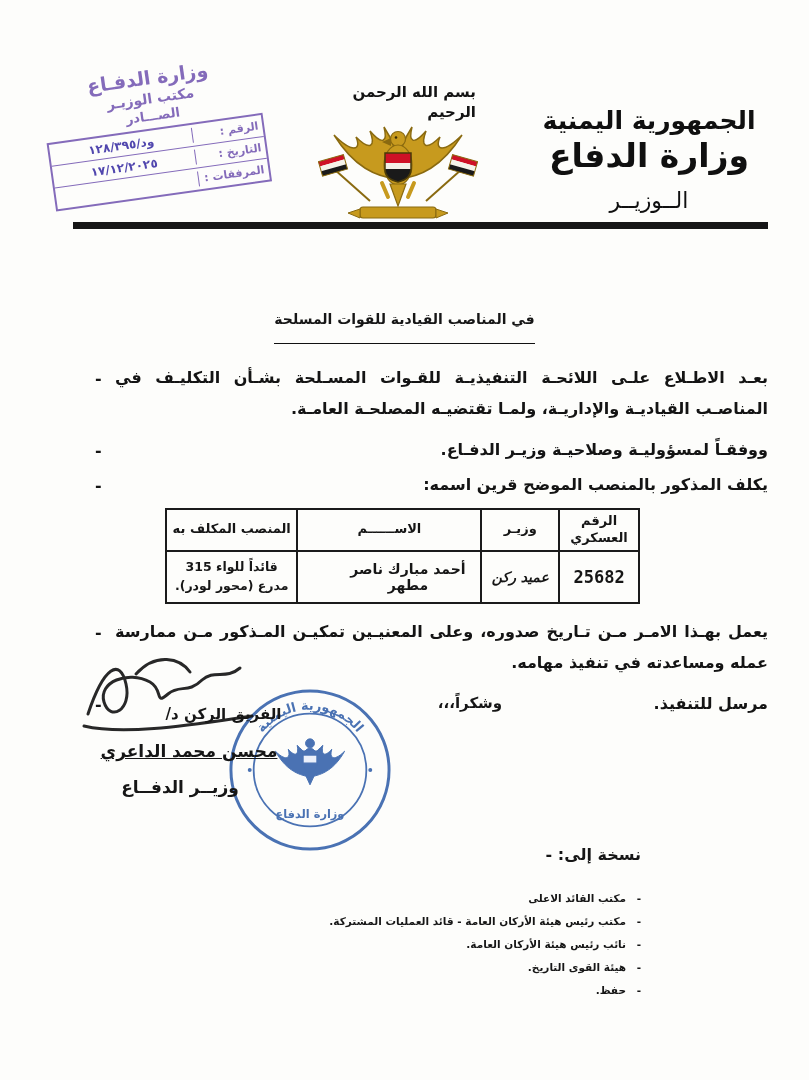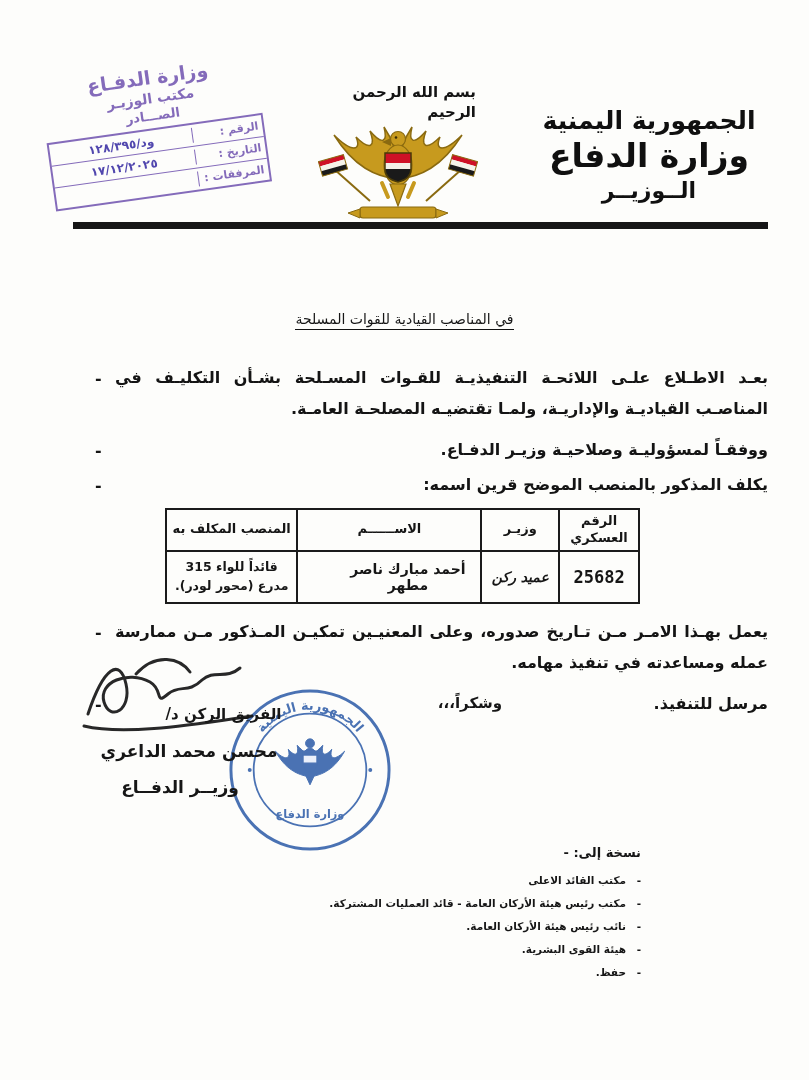--- a/index.html
+++ b/index.html
@@ -24,27 +24,27 @@
   
   .bismillah{
     position:absolute; left:320px; top:82px; width:156px; z-index:1;
     text-align:right; font-size:15px; font-weight:bold; line-height:1.35; color:#141414;
   }
   .emblem{position:absolute; left:318px; top:120px; width:160px; height:102px;}
   
   .header-titles{position:absolute; left:524px; top:106px; width:250px; text-align:center; color:#101010;}
   .ht1{font-size:25px; font-weight:bold;}
   .ht2{font-size:33px; font-weight:bold; margin-top:1px;}
-  .ht3{font-size:22px; font-weight:bold; margin-top:3px; letter-spacing:2px;}
+  .ht3{font-size:22px; font-weight:normal; margin-top:13px; letter-spacing:2px;}
   
   .rule{position:absolute; top:222px; left:73px; width:695px; height:7px; background:#161616;}
   .doc-title{position:absolute; top:256px; left:0; width:100%; text-align:center;}
   .doc-title span{font-size:25px; font-weight:bold; border-bottom:2.5px solid #111; padding:0 8px 3px;}
   .doc-subtitle{position:absolute; top:309px; left:0; width:100%; text-align:center;}
-  .doc-subtitle span{font-size:14px; font-weight:normal; border-bottom:1.5px solid #111; padding-bottom:2px;}
+  .doc-subtitle span{font-size:14px; font-weight:bold; border-bottom:1.5px solid #111; padding-bottom:16px;}
   
   .body{position:absolute; top:362px; left:95px; width:673px;}
   .bullet{position:relative; padding-left:20px; font-size:16px; font-weight:bold;
           line-height:1.95; text-align:justify; margin-bottom:10px; color:#141414;}
   .bullet .dash{position:absolute; left:0; top:1px; font-weight:bold;}
   .bullet.short{margin-bottom:3px;}
   .assign-table{width:475px; margin:8px 128px 12px auto; border-collapse:collapse; text-align:center;}
   .assign-table th,.assign-table td{border:2px solid #1b1b1b; font-weight:bold; padding:2px 3px;}
   .assign-table th{font-size:13px; height:36px; line-height:1.3;}
   .assign-table td{height:46px;}
@@ -53,26 +53,26 @@
   td.c-name{font-size:14px;padding-left:40px;}
   td.c-post{font-size:12.5px; line-height:1.5;}
   
   .closing{position:absolute; top:694px; left:420px; width:100px; text-align:center;
            font-size:15px; font-weight:bold;}
   .sig-script{position:absolute; left:76px; top:636px; width:190px; height:102px; z-index:4;}
   .seal{position:absolute; left:226px; top:686px; width:168px; height:168px; z-index:1; opacity:.85;}
   .sig-rank{position:absolute; left:146px; top:705px; width:155px; text-align:center;
             font-size:15px; font-weight:bold; z-index:5;}
   .sig-name{position:absolute; left:80px; top:741px; width:218px; text-align:center;
-            font-size:17px; font-weight:bold; z-index:5;}
+            font-size:17px; font-weight:bold; z-index:5;text-decoration:underline;}
   .sig-post{position:absolute; left:80px; top:777px; width:200px; text-align:center;
             font-size:17px; font-weight:bold; letter-spacing:1px; z-index:5;}
   
   .cc{position:absolute; top:845px; right:168px; width:330px;}
-  .cc-label{font-size:13px; font-weight:bold; margin-bottom:9px;}
+  .cc-label{font-size:16px; font-weight:bold; margin-bottom:23px;}
   .cc-item{position:relative; padding-right:15px; font-size:10.5px; font-weight:bold; line-height:23px;}
   .cc-item .dash{position:absolute; right:0; top:0; font-weight:bold;}
 </style>
 </head>
 <body>
 
 <div class="page">
 
   <div class="office-stamp">
     <div class="s1">وزارة الدفـاع</div>
@@ -238,21 +238,21 @@
     <div class="cc-item">
       <span class="dash">-</span>
       <span>مكتب رئيس هيئة الأركان العامة - قائد العمليات المشتركة.</span>
     </div>
     <div class="cc-item">
       <span class="dash">-</span>
       <span>نائب رئيس هيئة الأركان العامة.</span>
     </div>
     <div class="cc-item">
       <span class="dash">-</span>
-      <span>هيئة القوى البشرية.</span>
+      <span>هيئة القوى التاريخ.</span>
     </div>
     <div class="cc-item">
       <span class="dash">-</span>
       <span>حفظ.</span>
     </div>
   </div>
 
 </div>
 
 </body></html>

